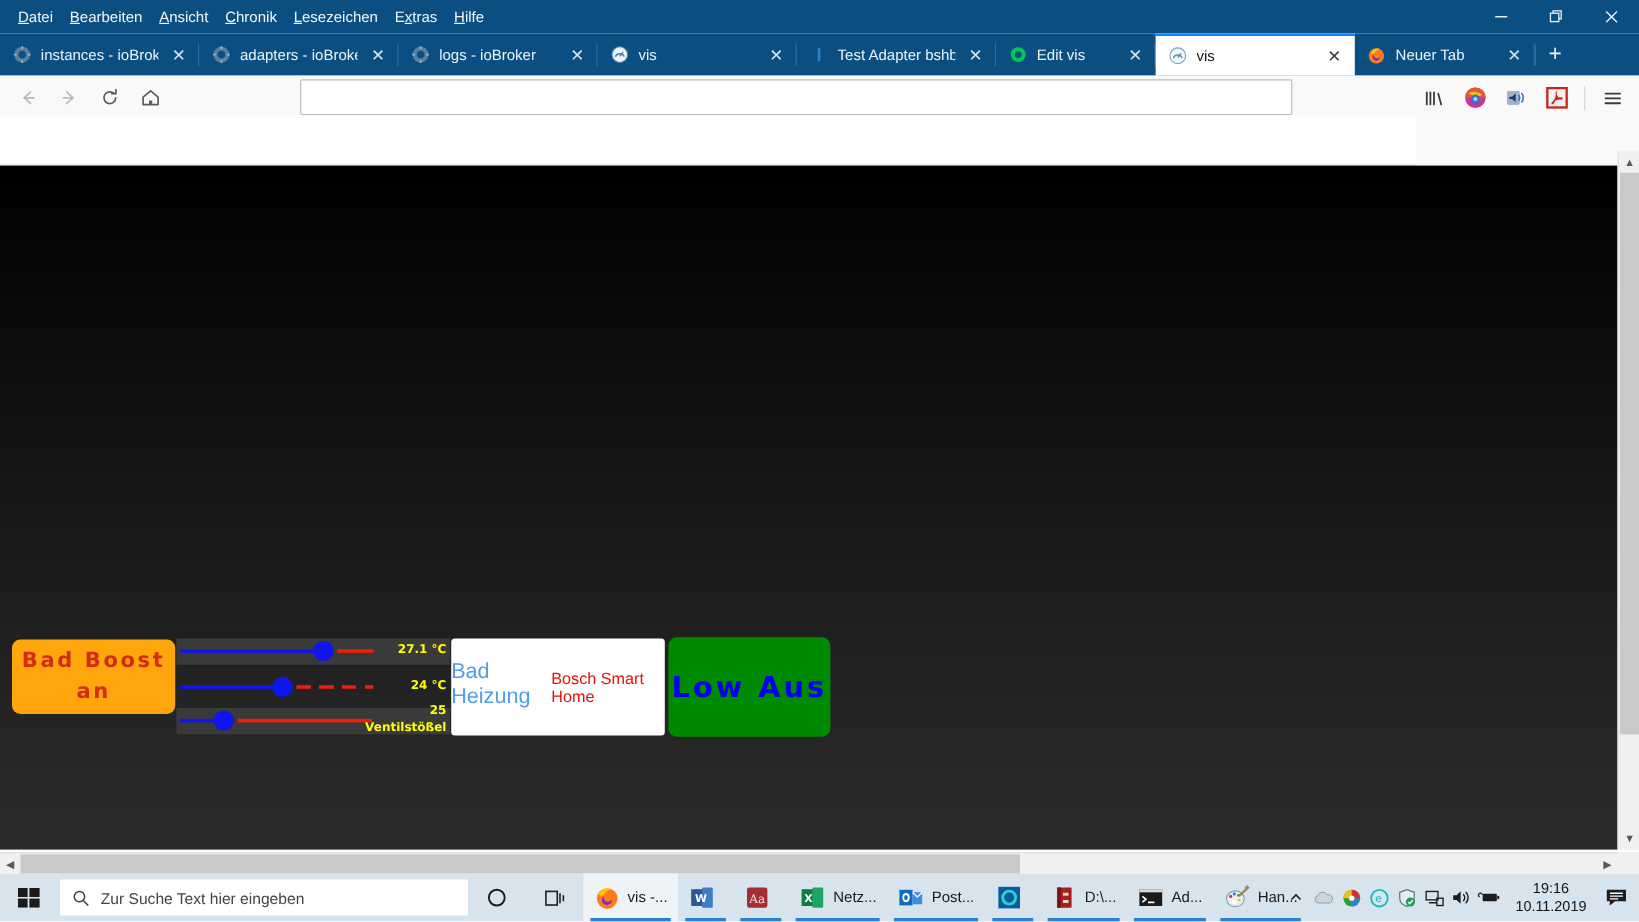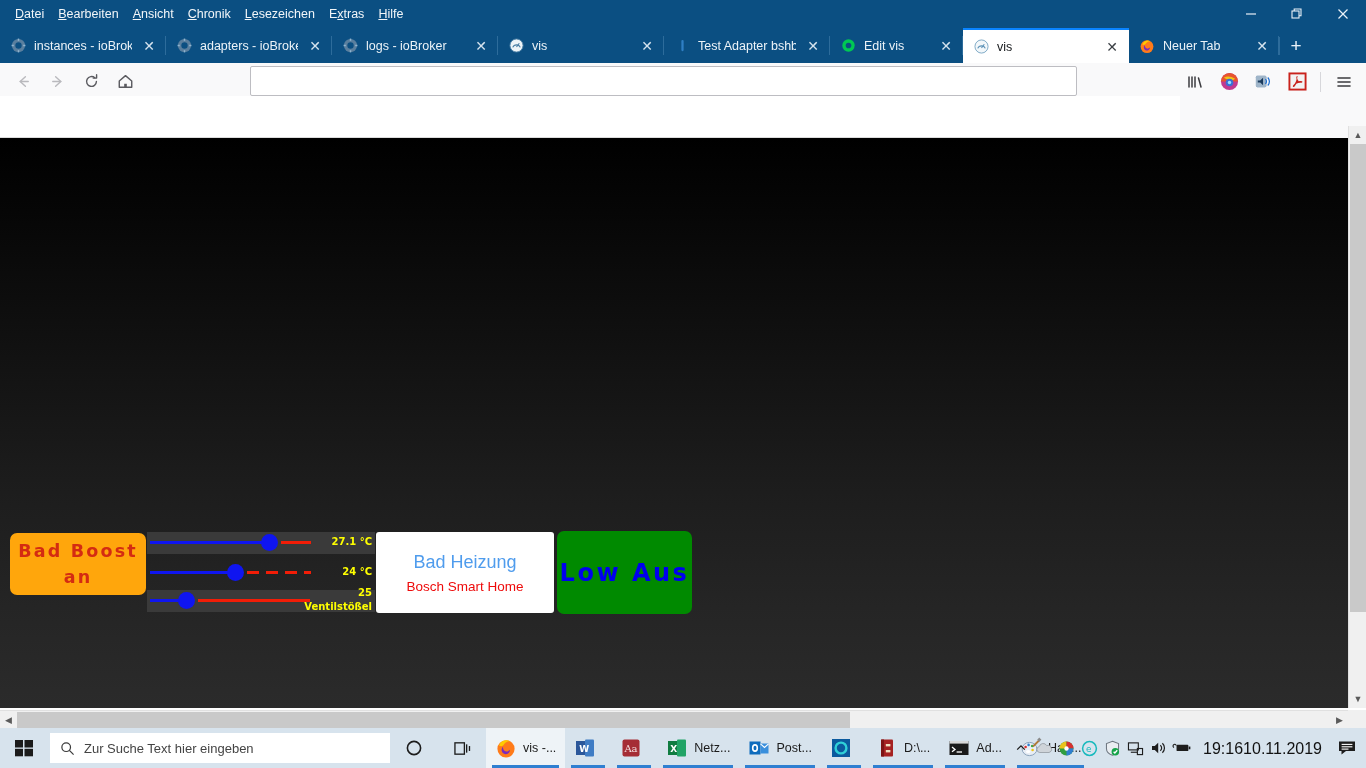--- a/index.html
+++ b/index.html
@@ -139,21 +139,21 @@
   }
   .slider-val {
     position: absolute; right: 3px; color: #ffff00; font-weight: bold;
     font-size: 10px; font-family: "DejaVu Sans", sans-serif; white-space: nowrap;
   }
 
   
   .heiz-card {
     position: absolute; left: 376px; top: 394px; width: 178px; height: 81px;
     background: #ffffff; border-radius: 3px;
-    display: flex; flex-direction: column; align-items: center; justify-content: center;
+    display: flex; align-items: center; justify-content: center;
   }
   .heiz-title { color: #4f9ced; font-size: 18px; margin-bottom: 6px; }
   .heiz-sub { color: #ee0b0b; font-size: 13.5px; }
 
   
   .low-btn {
     position: absolute; left: 557px; top: 393px; width: 135px; height: 83px;
     background: #008a00; border-radius: 7px;
     display: flex; align-items: center; justify-content: center;
     color: #0000ef; font-weight: bold; font-size: 24px; letter-spacing: 2.5px;
@@ -224,22 +224,22 @@
   .tb-app .app-label { white-space: nowrap; }
   .tray {
     position: absolute; right: 0; top: 0; height: 40px; display: flex; align-items: center;
     padding-right: 4px;
   }
   .tray-ico {
     width: 23px; height: 40px; display: flex; align-items: center; justify-content: center;
     color: #1d1d1d;
   }
   .tray-clock {
-    display: flex; align-items: center; justify-content: center;
-    font-size: 16px; color: #121212; line-height: 15px; padding: 0 10px; min-width: 78px;
+    display: flex; flex-direction: column; align-items: center; justify-content: center;
+    font-size: 12px; color: #121212; line-height: 15px; padding: 0 10px; min-width: 78px;
   }
   .tray-notify {
     width: 30px; height: 40px; display: flex; align-items: center; justify-content: center;
   }
 </style>
 </head>
 <body>
 
 <div id="app">
 

